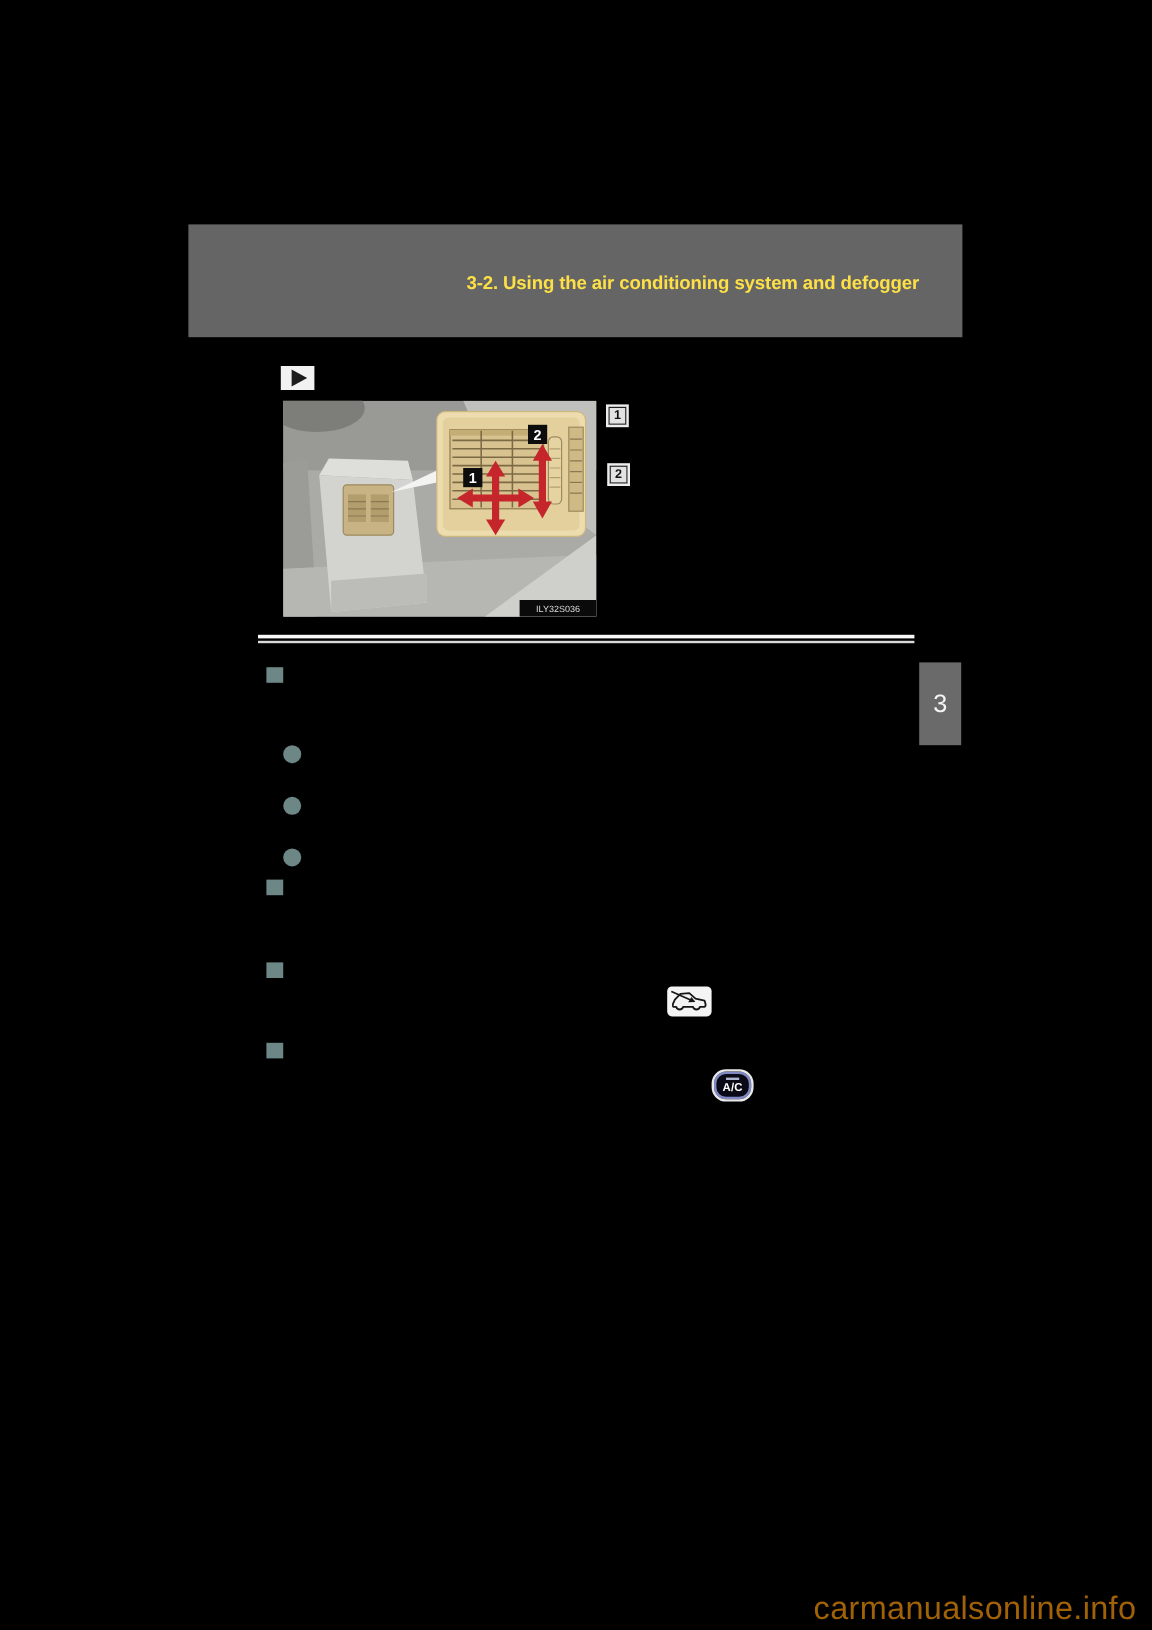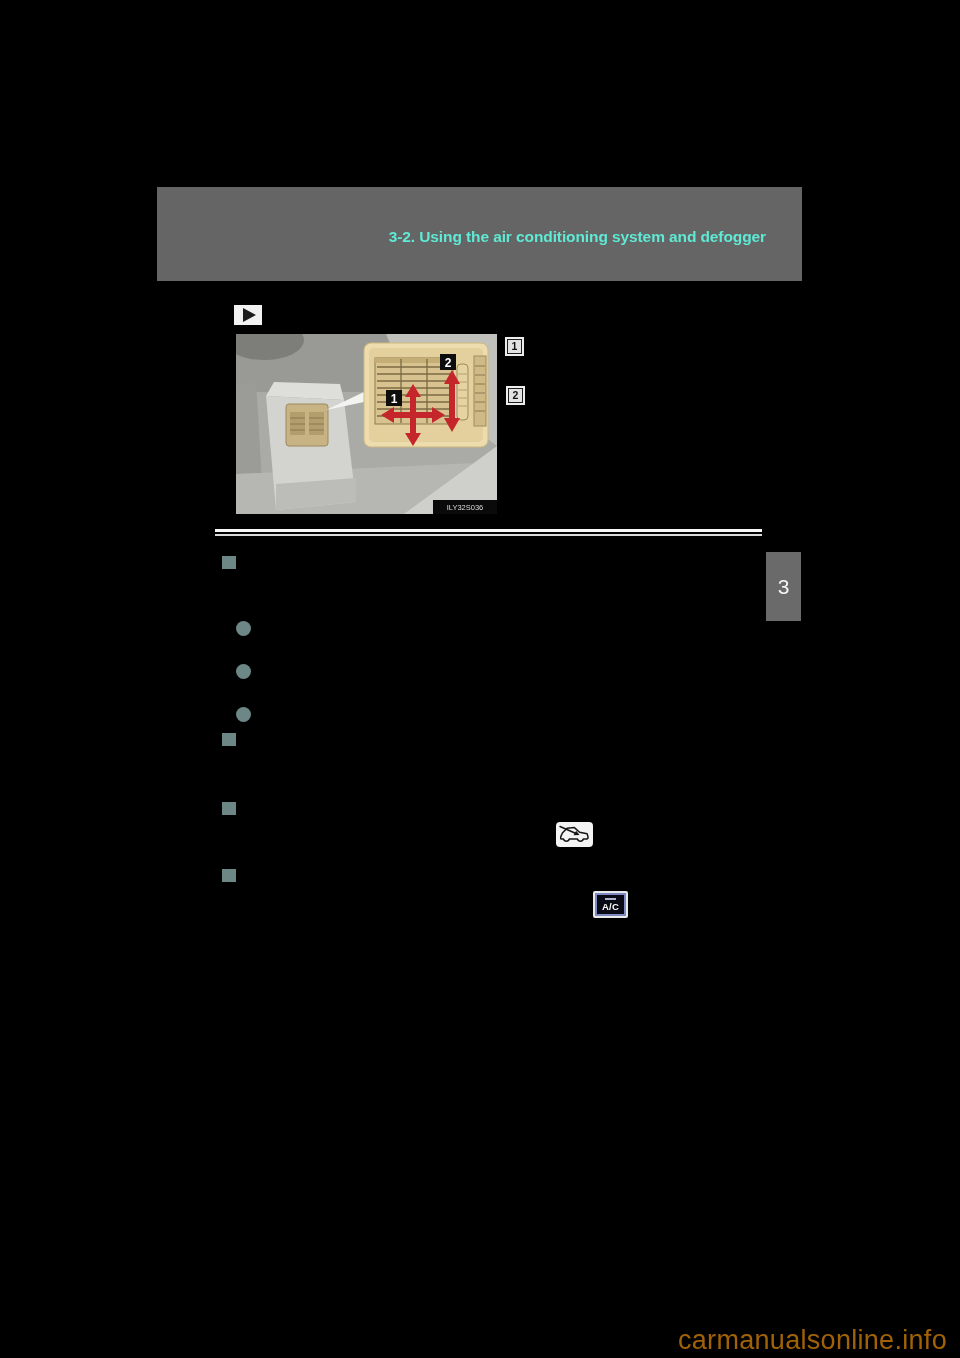--- a/index.html
+++ b/index.html
@@ -8,21 +8,21 @@
     font-family:"Liberation Sans", sans-serif;
   }
   .abs{position:absolute;}
 
   
   .banner{
     left:157px;top:187px;width:645px;height:94px;background:#656565;
     display:flex;align-items:center;justify-content:flex-end;
     box-sizing:border-box;padding-right:36px;padding-top:6px;
   }
-  .banner-title{color:#5eead4;font-size:15.5px;font-weight:600;letter-spacing:-0.1px;}
+  .banner-title{color:#fde047;font-size:15.5px;font-weight:600;letter-spacing:-0.1px;}
 
   
   .play-box{
     left:234px;top:305px;width:28px;height:20px;background:#f2f2f2;
     display:flex;align-items:center;justify-content:center;
   }
   .play-tri{
     width:0;height:0;border-left:13px solid #1c1c1c;
     border-top:7px solid transparent;border-bottom:7px solid transparent;margin-left:2px;
   }
@@ -59,21 +59,21 @@
 
   
   .car-icon-box{
     left:556px;top:822px;width:37px;height:25px;background:#f4f4f4;border-radius:4px;
     display:flex;align-items:center;justify-content:center;
   }
 
   
   .ac-btn{
     left:593px;top:891px;width:35px;height:27px;box-sizing:border-box;
-    background:#0a0a16;border:2px solid #e9e9e9;border-radius:2px;
+    background:#0a0a16;border:2px solid #e9e9e9;border-radius:12px;
     box-shadow:inset 0 0 0 2px #8089c4;
     display:flex;flex-direction:column;align-items:center;justify-content:center;gap:1px;
   }
   .ac-lamp{width:11px;height:2px;background:#aeb3cf;}
   .ac-label{color:#ffffff;font-size:9.5px;font-weight:bold;letter-spacing:0.2px;}
 
   
   .chapter-tab{
     left:766px;top:552px;width:35px;height:69px;background:#6a6a6a;
     display:flex;align-items:center;justify-content:center;

